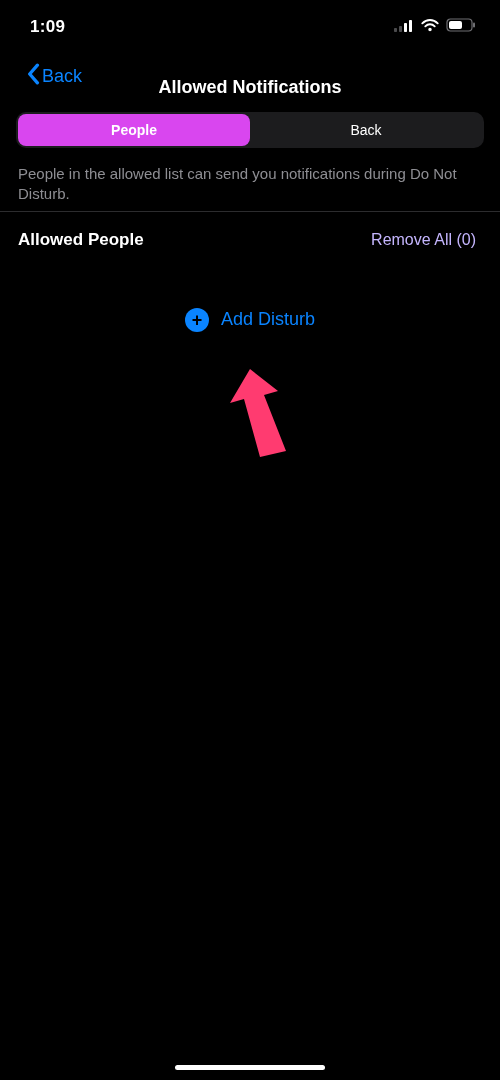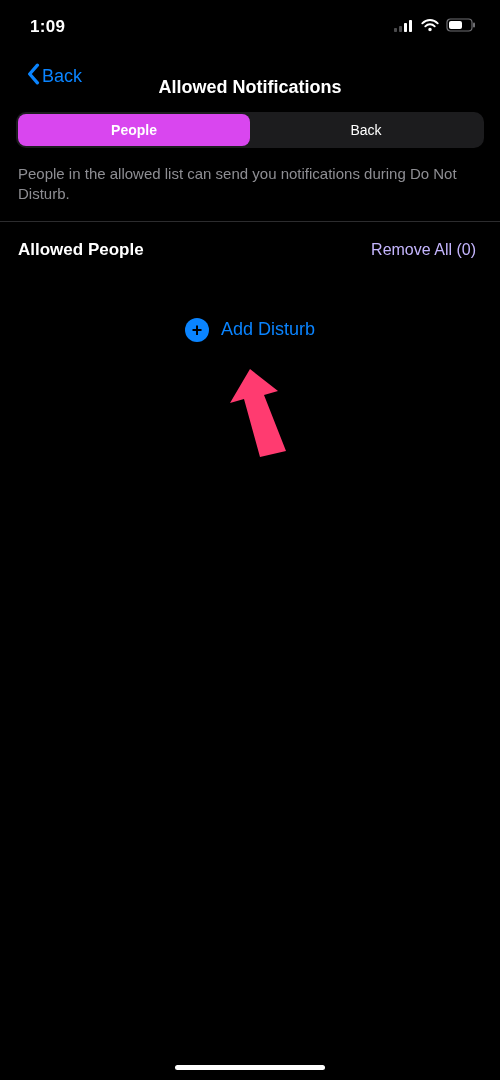--- a/index.html
+++ b/index.html
@@ -15,21 +15,21 @@
   .back { position: absolute; left: 26px; display: flex; align-items: center; color: #0a84ff; font-size: 18px; gap: 2px; }
   .back svg { width: 14px; height: 22px; }
   .nav-title { flex: 1; text-align: center; font-size: 18px; font-weight: 600; margin-top: 23px; }
 
   
   .segmented { display: flex; margin: 14px 16px 0; background: #1c1c1e; border-radius: 10px; padding: 2px; height: 36px; }
   .segmented .seg { flex: 1; display: flex; align-items: center; justify-content: center; font-size: 14px; font-weight: 500; border-radius: 8px; color: #fff; }
   .segmented .seg.active { background: #d946ef; font-weight: bold; }
 
   
-  .desc { margin: 16px 18px 16px; color: #8e8e93; font-size: 15px; line-height: 1.35; }
+  .desc { margin: 16px 18px 6px; color: #8e8e93; font-size: 15px; line-height: 1.35; }
 
   
   .divider { height: 1px; background: #2c2c2e; margin: 0 0 0 0; }
 
   
   .section-row { display: flex; align-items: center; justify-content: space-between; padding: 18px 24px 0 18px; }
   .section-title { font-size: 17px; font-weight: 600; }
   .remove-all { color: #c4b5fd; font-size: 16px; }
 
   

